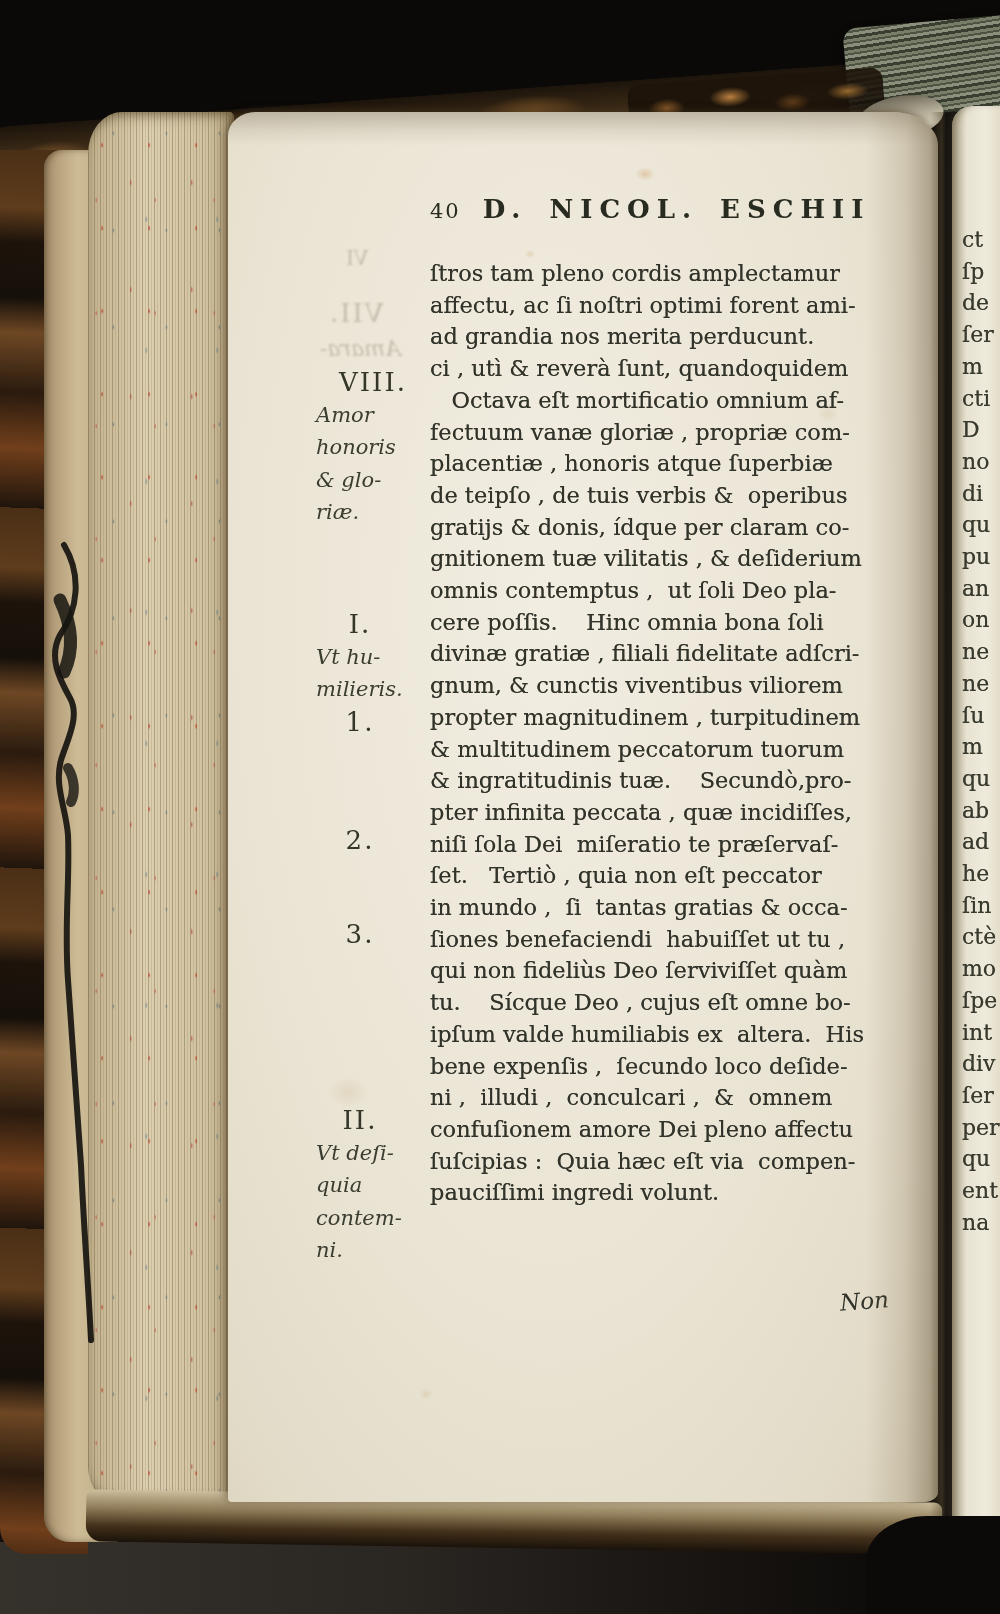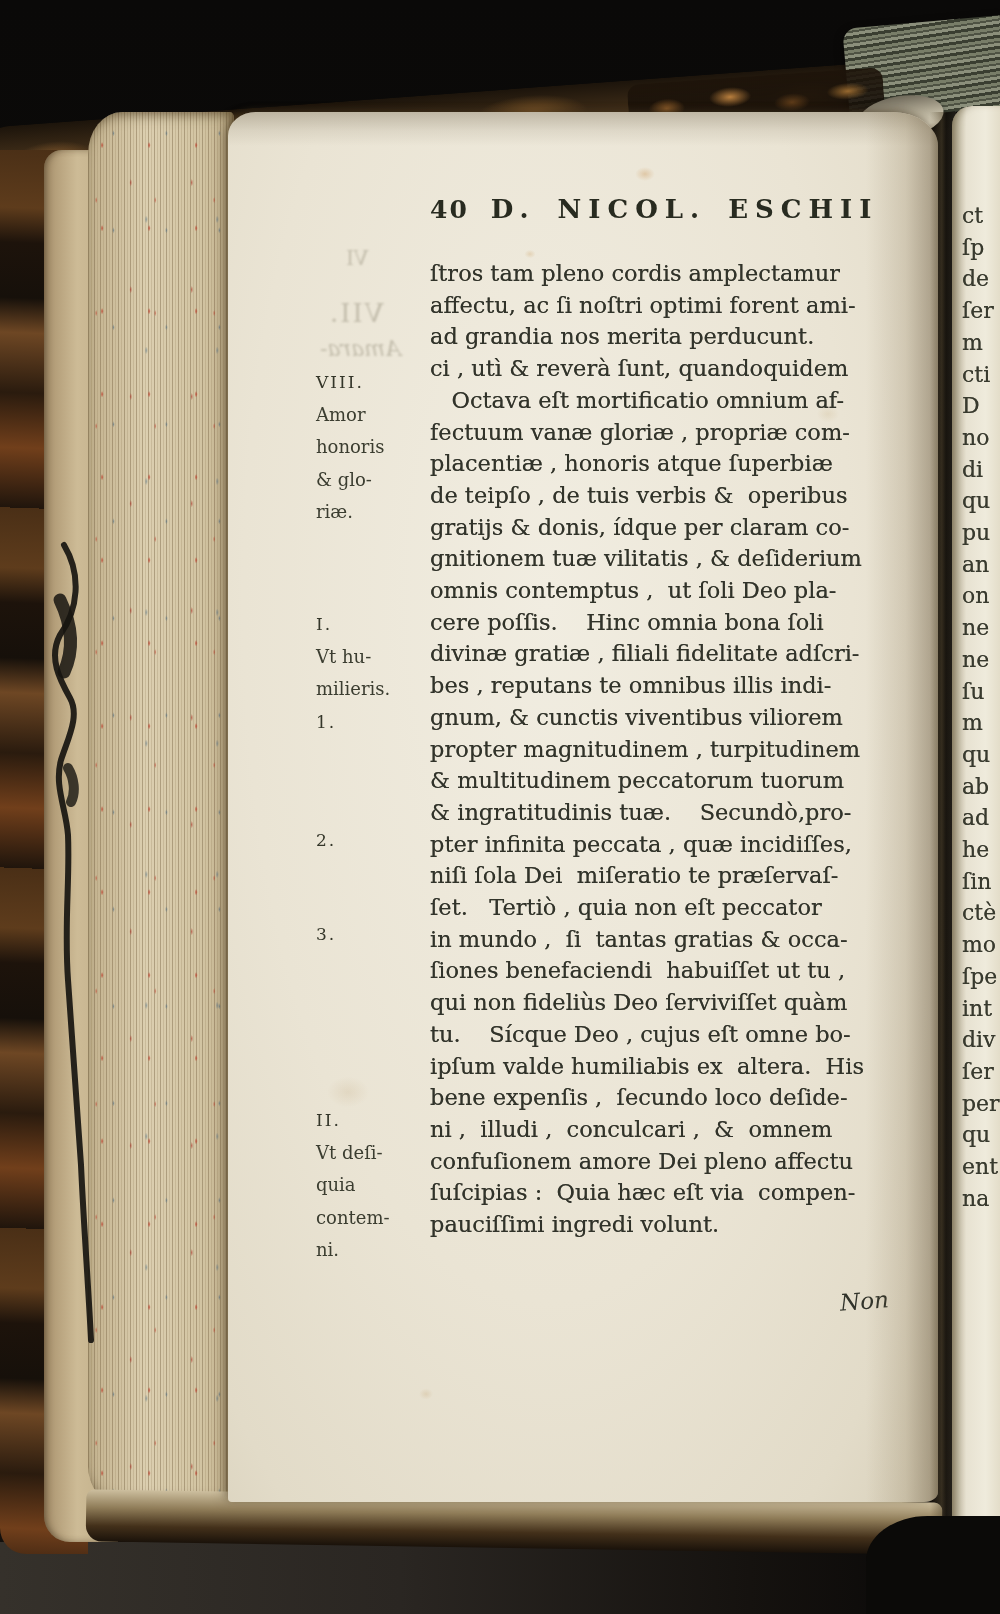--- a/index.html
+++ b/index.html
@@ -78,44 +78,44 @@
       radial-gradient(14px 10px at 417px 62px,rgba(190,120,40,.28),rgba(190,120,40,0) 70%),
       radial-gradient(8px 6px at 302px 142px,rgba(190,130,50,.22),rgba(190,130,50,0) 70%),
       radial-gradient(30px 22px at 120px 980px,rgba(160,120,60,.12),rgba(160,120,60,0) 70%),
       radial-gradient(16px 12px at 600px 302px,rgba(170,130,60,.12),rgba(170,130,60,0) 70%),
       radial-gradient(10px 8px at 198px 1282px,rgba(175,125,55,.16),rgba(175,125,55,0) 70%);}
   .curl-shade{position:absolute;right:0;top:0;width:72px;height:100%;pointer-events:none;z-index:5;
     border-radius:0 46px 14px 0/0 34px 10px 0;
     background:linear-gradient(90deg,rgba(0,0,0,0) 0%,rgba(122,102,66,.20) 55%,rgba(86,68,40,.45) 100%);}
   
   .header{position:absolute;left:202px;top:82px;white-space:nowrap;color:#282b20;z-index:3;}
-  .pagenum{font-size:25px;font-weight:700;letter-spacing:2px;}
+  .pagenum{font-size:21px;font-weight:400;letter-spacing:2px;}
   .running-title{font-size:26px;font-weight:700;letter-spacing:7px;word-spacing:6px;margin-left:22px;}
   .body{position:absolute;left:202px;top:130px;width:512px;z-index:3;margin-top:16px;}
   .bline{white-space:pre;font-size:22.5px;line-height:31.7px;color:#31332a;
     text-shadow:0 0 .5px rgba(45,45,35,.7);}
   .catchword{position:absolute;left:612px;top:1176px;font-size:23px;font-style:italic;color:#31332a;z-index:3;transform:rotate(-4deg);}
   .note{position:absolute;left:88px;width:114px;z-index:3;color:#3b3d30;}
-  .nnum{font-size:17px;letter-spacing:2px;text-align:left;line-height:32.5px;color:#343629;}
+  .nnum{font-size:26px;letter-spacing:2px;text-align:center;line-height:32.5px;color:#343629;}
   .nnum.pad{padding-right:26px;}
-  .nline{font-size:18px;line-height:32.5px;white-space:pre;}
+  .nline{font-style:italic;font-size:21px;line-height:32.5px;white-space:pre;}
   .n-viii{top:254px;} .n-i{top:496px;} .n-p1{top:594px;} .n-p2{top:712px;} .n-p3{top:806px;} .n-ii{top:992px;}
   
   .ghost{position:absolute;transform:scaleX(-1);color:#a19b88;opacity:.55;filter:blur(1.1px);z-index:2;}
   .g1{left:118px;top:134px;font-size:20px;}
   .g2{left:100px;top:186px;font-size:26px;letter-spacing:2px;}
   .g3{left:92px;top:224px;font-size:22px;font-style:italic;}
   
   .gutter{position:absolute;left:930px;top:112px;width:26px;height:1420px;z-index:6;
     background:linear-gradient(90deg,rgba(70,58,36,0) 0%,rgba(88,75,50,.5) 45%,rgba(48,40,26,.34) 62%,rgba(150,140,112,.18) 100%);}
   .sliver{position:absolute;left:952px;top:106px;width:48px;height:1436px;z-index:6;
     border-radius:20px 0 0 14px;
     background:linear-gradient(90deg,#b2a98e 0%,#e7e2d1 30%,#efebdc 70%,#e3ddc9 100%);
     box-shadow:inset 7px 0 9px -4px rgba(92,80,54,.6);}
-  .frag{padding:94px 0 0 10px;}
+  .frag{padding:118px 0 0 10px;}
   .fline{white-space:pre;font-size:22px;line-height:31.7px;color:#383a2e;text-shadow:0 0 .5px rgba(45,45,35,.7);}
   
   .bottom-cover{position:absolute;left:86px;top:1496px;width:856px;height:52px;
     transform:rotate(.9deg);border-radius:8px 8px 16px 16px;
     background:linear-gradient(180deg,#cdbf9f 0%,#8f7c58 35%,#43301a 70%,#1a120a 100%);}
   .shadow-br{position:absolute;left:866px;top:1516px;width:134px;height:98px;
     background:#0b0a08;border-radius:46% 0 0 0;z-index:7;}
 </style>
 </head>
 <body>
@@ -157,21 +157,20 @@
         <div class="bline">ci , utì &amp; reverà ſunt, quandoquidem</div>
         <div class="bline">   Octava eſt mortificatio omnium af-</div>
         <div class="bline">fectuum vanæ gloriæ , propriæ com-</div>
         <div class="bline">placentiæ , honoris atque ſuperbiæ</div>
         <div class="bline">de teipſo , de tuis verbis &amp;  operibus</div>
         <div class="bline">gratijs &amp; donis, ídque per claram co-</div>
         <div class="bline">gnitionem tuæ vilitatis , &amp; deſiderium</div>
         <div class="bline">omnis contemptus ,  ut ſoli Deo pla-</div>
         <div class="bline">cere poſſis.    Hinc omnia bona ſoli</div>
         <div class="bline">divinæ gratiæ , filiali fidelitate adſcri-</div>
-        <div class="bline">bes , reputans te omnibus illis indi-</div>
         <div class="bline">gnum, &amp; cunctis viventibus viliorem</div>
         <div class="bline">propter magnitudinem , turpitudinem</div>
         <div class="bline">&amp; multitudinem peccatorum tuorum</div>
         <div class="bline">&amp; ingratitudinis tuæ.    Secundò,pro-</div>
         <div class="bline">pter infinita peccata , quæ incidiſſes,</div>
         <div class="bline">niſi ſola Dei  miſeratio te præſervaſ-</div>
         <div class="bline">ſet.   Tertiò , quia non eſt peccator</div>
         <div class="bline">in mundo ,  ſi  tantas gratias &amp; occa-</div>
         <div class="bline">ſiones benefaciendi  habuiſſet ut tu ,</div>
         <div class="bline">qui non fideliùs Deo ſerviviſſet quàm</div>

